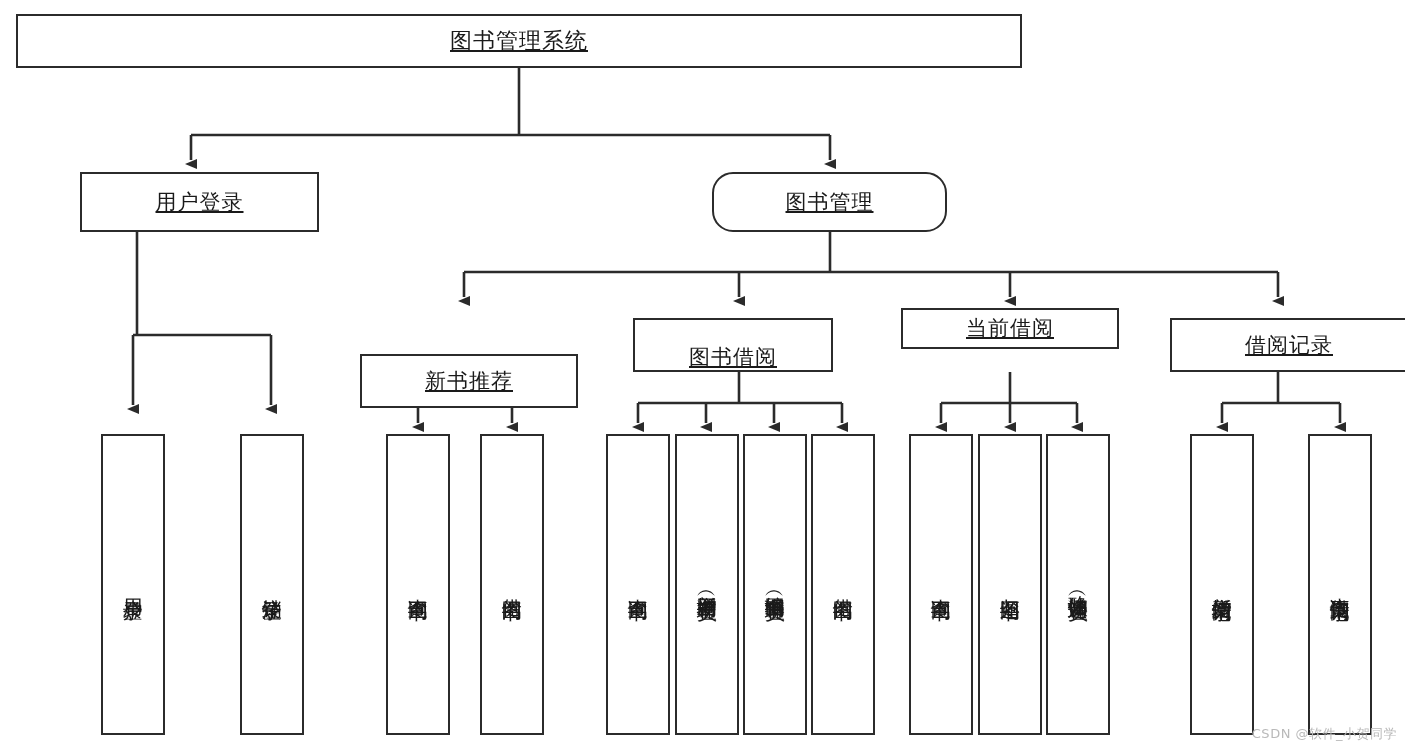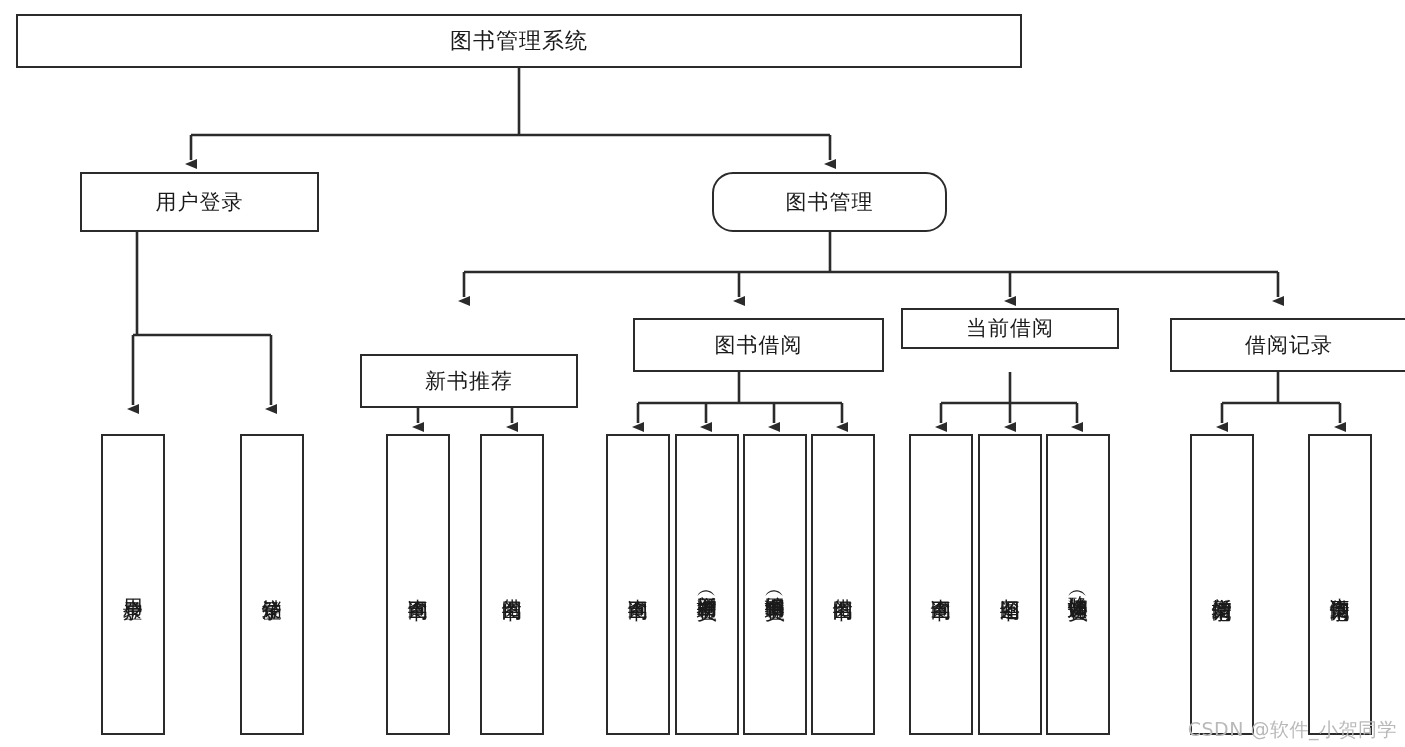--- a/index.html
+++ b/index.html
@@ -34,20 +34,21 @@
     display: flex;
     align-items: center;
     justify-content: center;
     color: #1a1a1a;
   }
   .node.horiz {
     font-size: 21px;
     line-height: 1.25;
     letter-spacing: 1px;
     text-align: center;
+    text-decoration: underline;
   }
   .node.root {
     font-size: 22px;
   }
   .node.vert {
     writing-mode: vertical-rl;
     text-orientation: upright;
     font-size: 20px;
     line-height: 1.22;
     letter-spacing: 1px;
@@ -59,21 +60,21 @@
   .node.vert .vtext {
     writing-mode: vertical-rl;
     text-orientation: upright;
     display: block;
     max-height: 100%;
   }
   .watermark {
     position: absolute;
     right: 8px;
     bottom: 4px;
-    font-size: 19px;
+    font-size: 13px;
     color: #b9b9b9;
     letter-spacing: 0.5px;
     font-family: "DejaVu Sans", "Liberation Sans", sans-serif;
     white-space: nowrap;
   }
 </style>
 </head>
 <body>
 
 <div id="canvas">
@@ -135,21 +136,21 @@
   <div class="node horiz" style="left:80px; top:172px; width:239px; height:60px;">
     <span>用户登录</span>
   </div>
   <div class="node horiz" style="left:712px; top:172px; width:235px; height:60px;border-radius:21px;">
     <span>图书管理</span>
   </div>
 
   <div class="node horiz" style="left:360px; top:318px; width:218px; height:54px;margin-top:36px;">
     <span>新书推荐</span>
   </div>
-  <div class="node horiz" style="left:633px; top:318px; width:251px; height:54px;">
+  <div class="node horiz" style="left:633px; top:318px; width:200px; height:54px;align-items:flex-end;">
     <span>图书借阅</span>
   </div>
   <div class="node horiz" style="left:901px; top:308px; width:218px; height:41px;">
     <span>当前借阅</span>
   </div>
   <div class="node horiz" style="left:1170px; top:318px; width:238px; height:54px;text-align:center;">
     <span>借阅记录</span>
   </div>
 
   <div class="node vert" style="left:101px; top:434px; width:64px; height:301px;">

